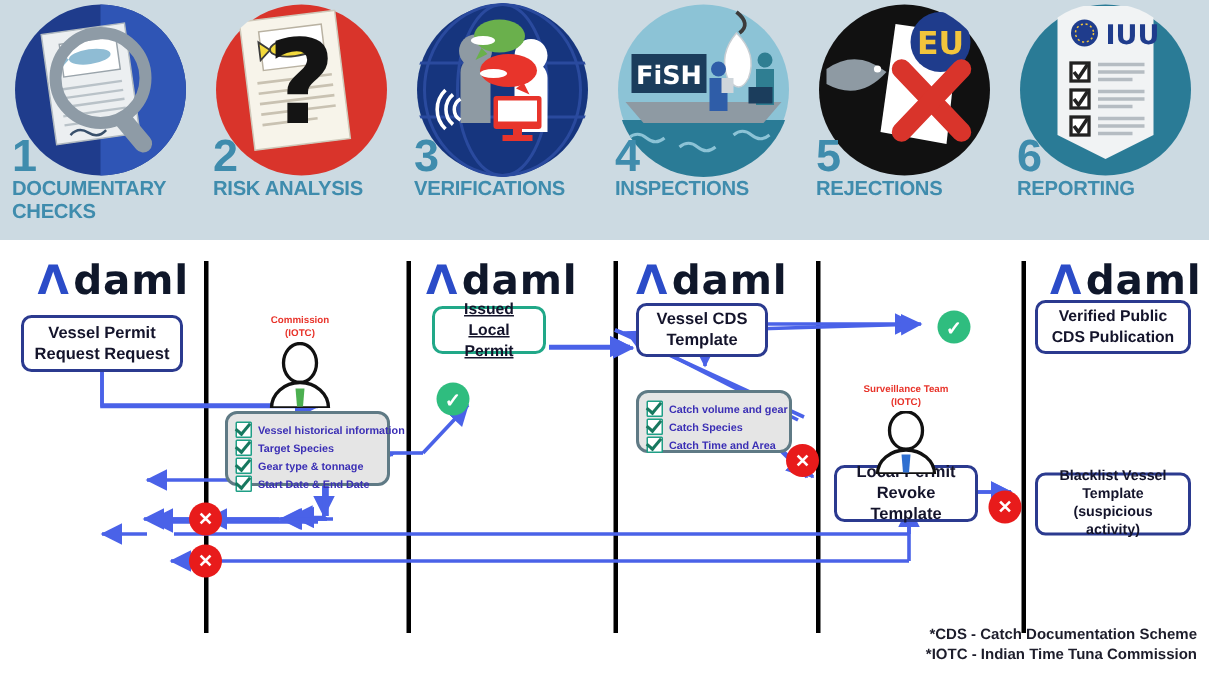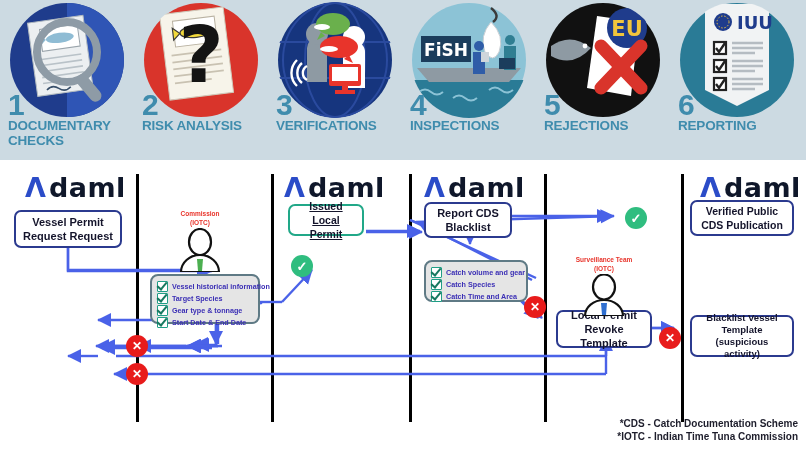--- a/index.html
+++ b/index.html
@@ -357,21 +357,21 @@
     </div>
     <div class="daml-logo" style="left:700px;top:14px;">
       <span class="daml-mark">Λ</span>
       <span class="daml-text">daml</span>
     </div>
 
     <div class="tbox" style="left:14px;top:50px;width:108px;height:38px;font-size:11px;">Vessel Permit Request Request</div>
 
     <div class="tbox teal" style="left:288px;top:44px;width:76px;height:32px;font-size:10.5px;">Issued Local Permit</div>
 
-    <div class="tbox" style="left:424px;top:42px;width:88px;height:36px;font-size:11px;">Report CDS Blacklist</div>
+    <div class="tbox" style="left:424px;top:42px;width:88px;height:36px;font-size:11px;">Vessel CDS Template</div>
 
     <div class="tbox" style="left:690px;top:40px;width:104px;height:36px;font-size:10.5px;">Verified Public CDS Publication</div>
 
     <div class="tbox" style="left:556px;top:150px;width:96px;height:38px;font-size:11px;">Local Permit Revoke Template</div>
 
     <div class="tbox" style="left:690px;top:155px;width:104px;height:42px;font-size:9.5px;line-height:12px;">Blacklist Vessel Template (suspicious activity)</div>
 
     <div class="checkbox-card" style="left:150px;top:114px;width:110px;height:50px;">
       <div class="chk-row">
         <span class="chk-mark"></span>

